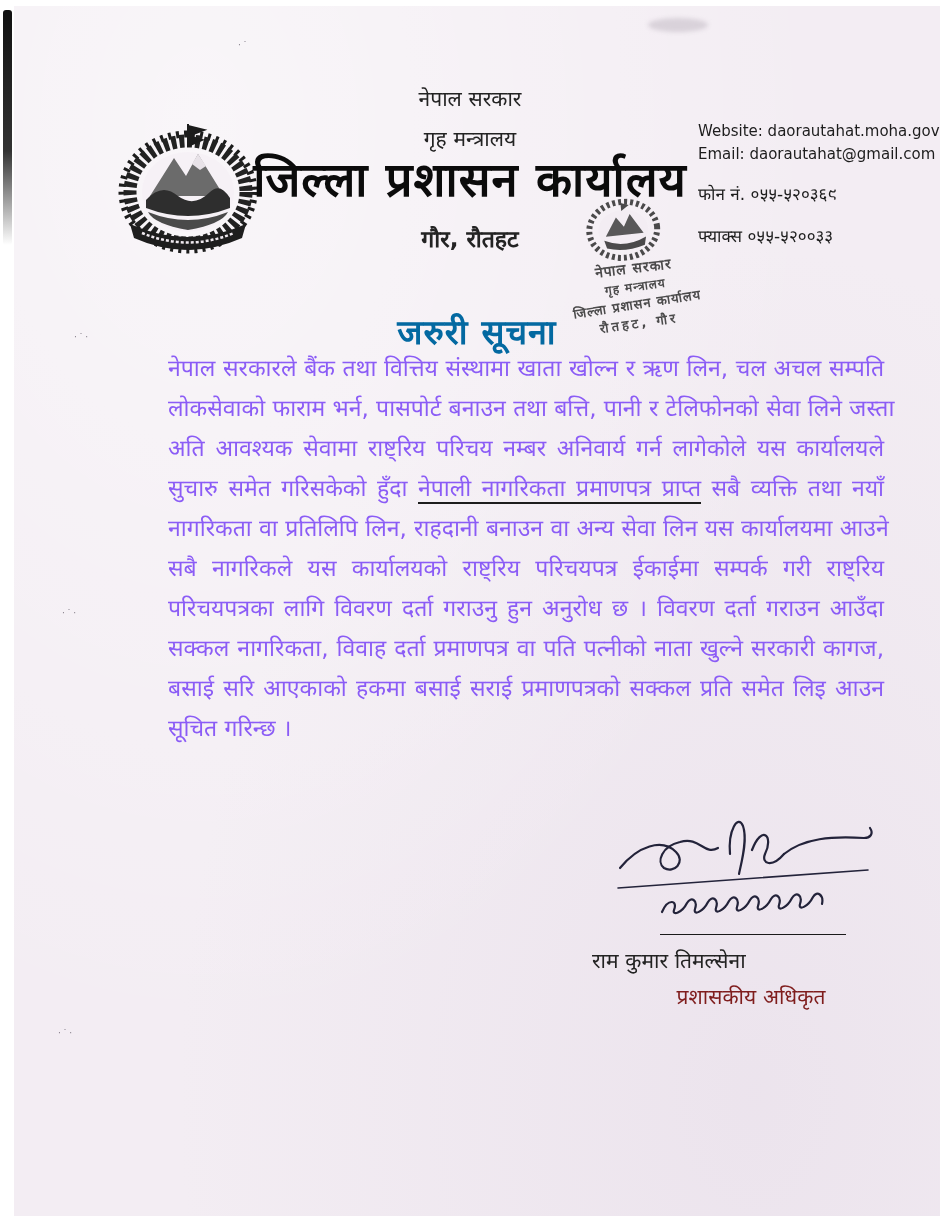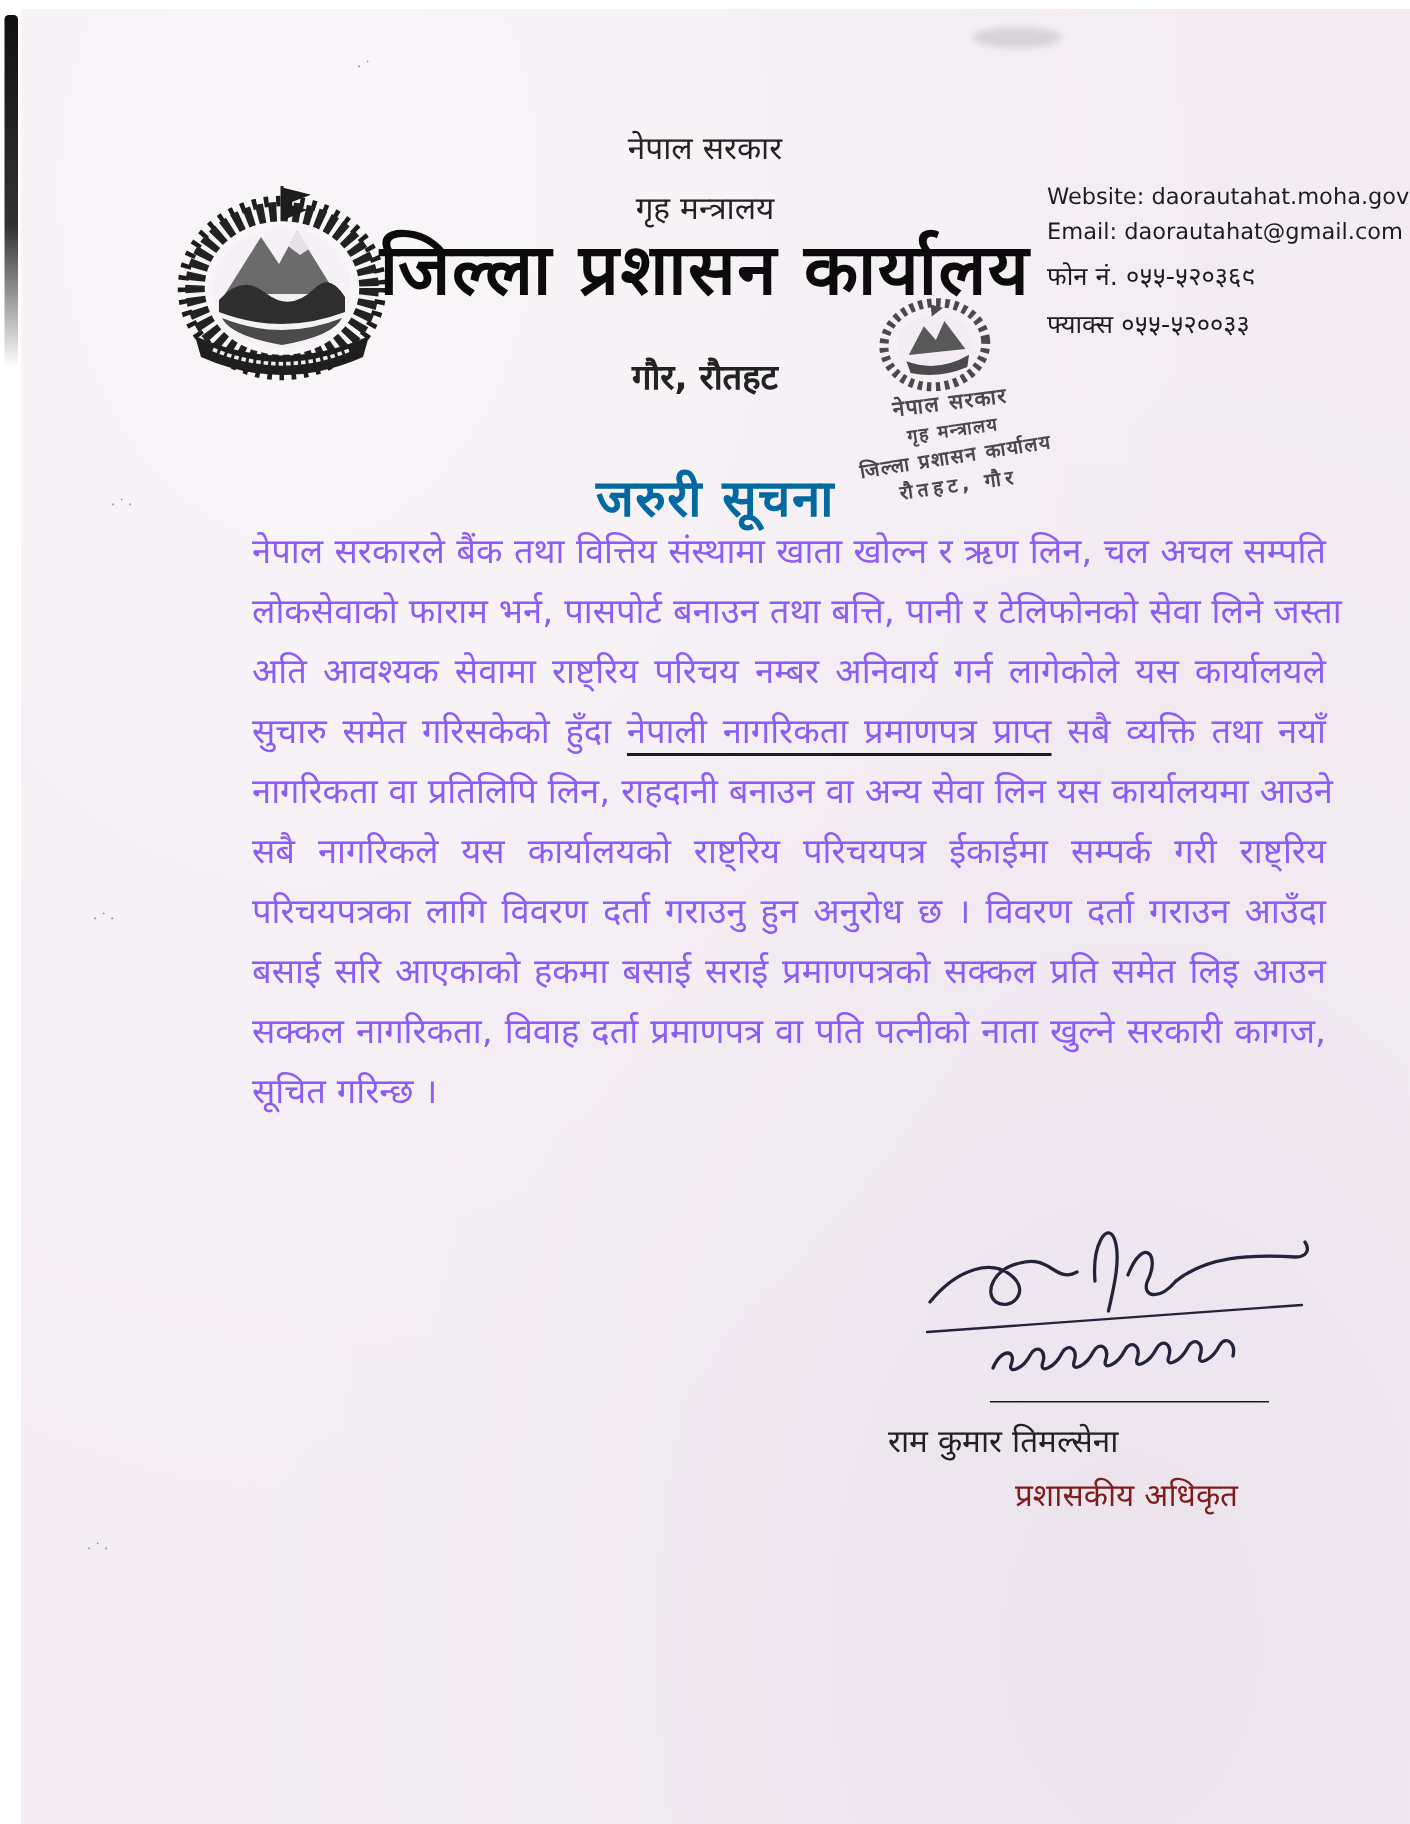--- a/index.html
+++ b/index.html
@@ -20,25 +20,25 @@
     background:linear-gradient(to bottom,#111 0%,#333 60%,rgba(51,51,51,0) 100%);
     border-radius:3px;}
   .speck{position:absolute;color:#6a6470;font-size:9px;letter-spacing:2px;opacity:.8;}
   .smudge-top{position:absolute;left:648px;top:18px;width:60px;height:14px;background:#d9d2da;border-radius:50%;filter:blur(2px);}
 
   
   .center-line{position:absolute;left:0;width:940px;text-align:center;color:#232323;}
   .gov{top:84px;font-size:21px;}
   .ministry{top:124px;font-size:21px;}
   .office-title{top:146px;font-size:47px;font-weight:800;color:#0b0b0b;letter-spacing:1px;}
-  .location{top:222px;font-size:23px;font-weight:600;margin-top:12px;}
+  .location{top:222px;font-size:23px;font-weight:600;}
 
   .contact{position:absolute;left:698px;top:122px;width:230px;color:#1d1d1d;}
   .contact .row{font-size:15px;margin-bottom:5px;white-space:nowrap;}
-  .contact .row.np{font-size:17px;margin-top:9px;margin-bottom:7px;}
+  .contact .row.np{font-size:17px;margin-top:19px;margin-bottom:7px;}
 
   .logo{position:absolute;left:112px;top:120px;width:152px;height:138px;}
 
   
   .stamp{position:absolute;left:533px;top:198px;width:200px;height:135px;
     transform:rotate(-6deg);color:#3d3d3d;opacity:.92;}
   .stamp .semblem{position:absolute;left:48px;top:0;width:92px;height:62px;}
   .stamp .sline{position:absolute;width:200px;text-align:center;white-space:nowrap;
     font-weight:600;letter-spacing:1px;}
   .stamp .s1{top:60px;font-size:14px;transform:rotate(-1deg);}
@@ -118,22 +118,22 @@
 <div class="notice-heading">जरुरी सूचना</div>
 
 <div class="body-text">
   <div class="bline"><span>नेपाल सरकारले बैंक तथा वित्तिय संस्थामा खाता खोल्न र ऋण लिन, चल अचल सम्पति</span><span class="u"></span><span></span></div>
   <div class="bline"><span>लोकसेवाको फाराम भर्न, पासपोर्ट बनाउन तथा बत्ति, पानी र टेलिफोनको सेवा लिने जस्ता</span><span class="u"></span><span></span></div>
   <div class="bline"><span>अति आवश्यक सेवामा राष्ट्रिय परिचय नम्बर अनिवार्य गर्न लागेकोले यस कार्यालयले</span><span class="u"></span><span></span></div>
   <div class="bline"><span>सुचारु समेत गरिसकेको हुँदा </span><span class="u">नेपाली नागरिकता प्रमाणपत्र प्राप्त</span><span> सबै व्यक्ति तथा नयाँ</span></div>
   <div class="bline"><span>नागरिकता वा प्रतिलिपि लिन, राहदानी बनाउन वा अन्य सेवा लिन यस कार्यालयमा आउने</span><span class="u"></span><span></span></div>
   <div class="bline"><span>सबै नागरिकले यस कार्यालयको राष्ट्रिय परिचयपत्र ईकाईमा सम्पर्क गरी राष्ट्रिय</span><span class="u"></span><span></span></div>
   <div class="bline"><span>परिचयपत्रका लागि विवरण दर्ता गराउनु हुन अनुरोध छ । विवरण दर्ता गराउन आउँदा</span><span class="u"></span><span></span></div>
+  <div class="bline"><span>सक्कल नागरिकता, विवाह दर्ता प्रमाणपत्र वा पति पत्नीको नाता खुल्ने सरकारी कागज,</span><span class="u"></span><span></span></div>
   <div class="bline"><span>बसाई सरि आएकाको हकमा बसाई सराई प्रमाणपत्रको सक्कल प्रति समेत लिइ आउन</span><span class="u"></span><span></span></div>
-  <div class="bline"><span>सक्कल नागरिकता, विवाह दर्ता प्रमाणपत्र वा पति पत्नीको नाता खुल्ने सरकारी कागज,</span><span class="u"></span><span></span></div>
   <div class="bline last"><span>सूचित गरिन्छ ।</span><span class="u"></span><span></span></div>
 </div>
 
 <div class="signature">
   <svg width="280" height="125" viewBox="0 0 280 125">
     <g fill="none" stroke="#23233a" stroke-width="2.2" stroke-linecap="round">
       <path d="M8,56 C26,34 50,26 64,40 C74,50 62,62 52,56 C44,50 50,34 68,30 C88,24 92,44 106,36"></path>
       <path d="M118,42 C116,18 126,2 131,14 C136,28 129,52 127,62"></path>
       <path d="M140,38 C150,12 162,24 153,42 C149,52 160,56 172,42"></path>
       <path d="M172,42 C192,26 220,24 252,26 C258,26 262,22 258,16"></path>

